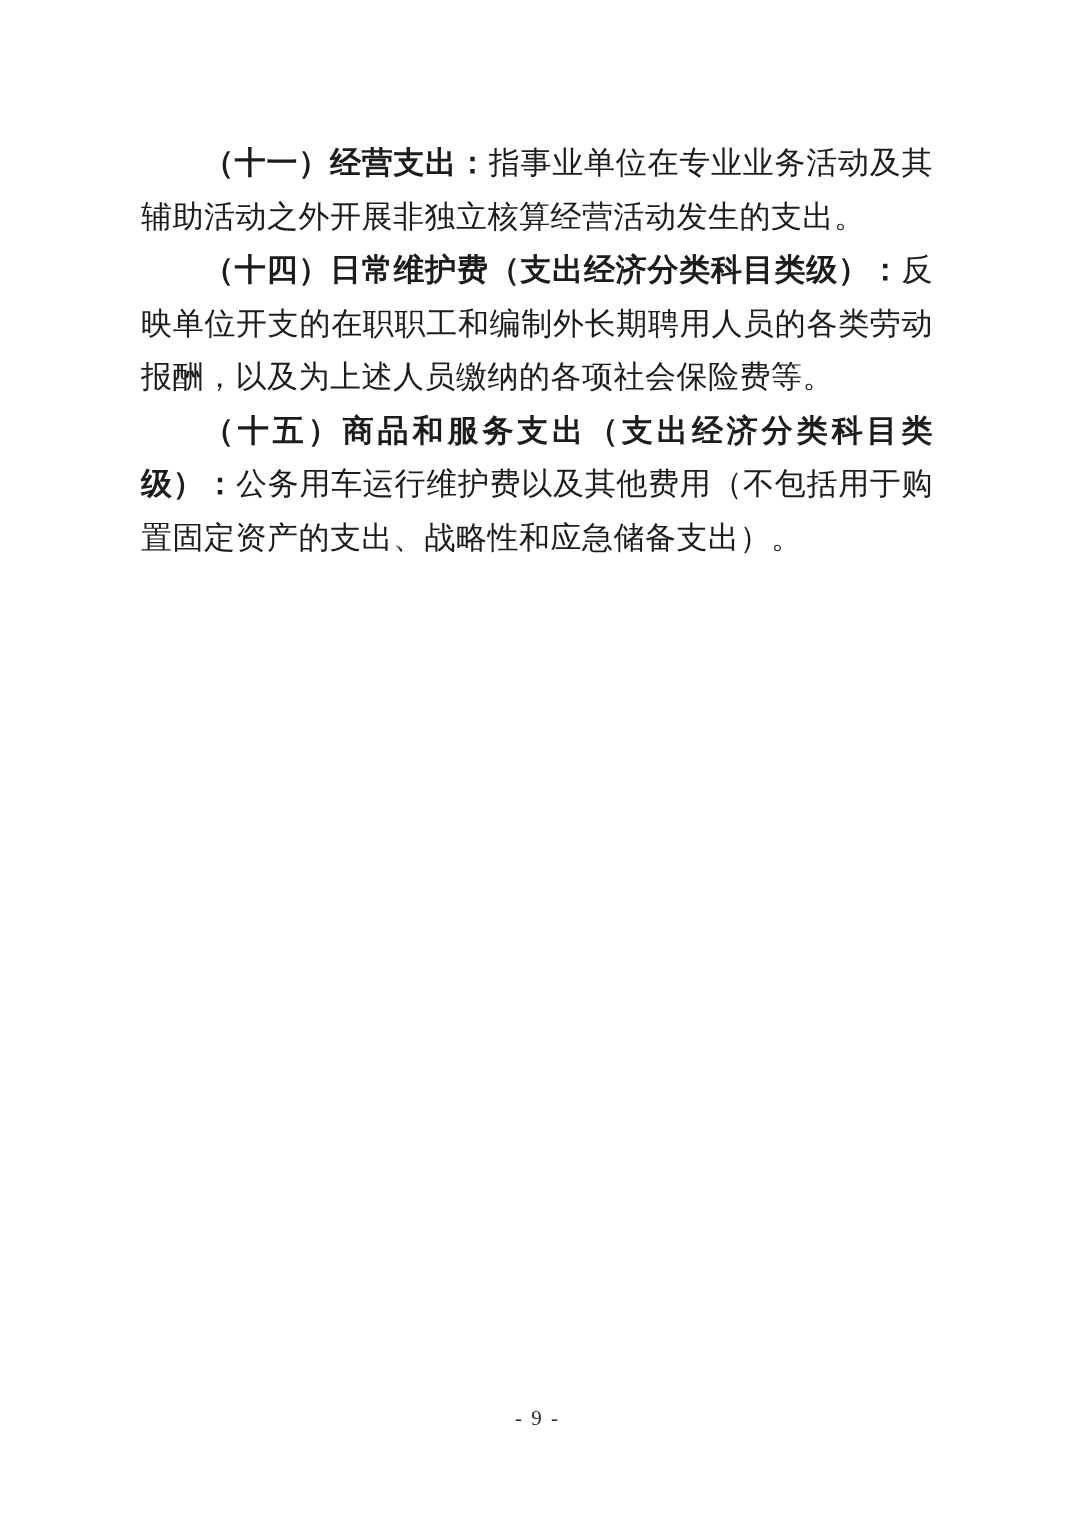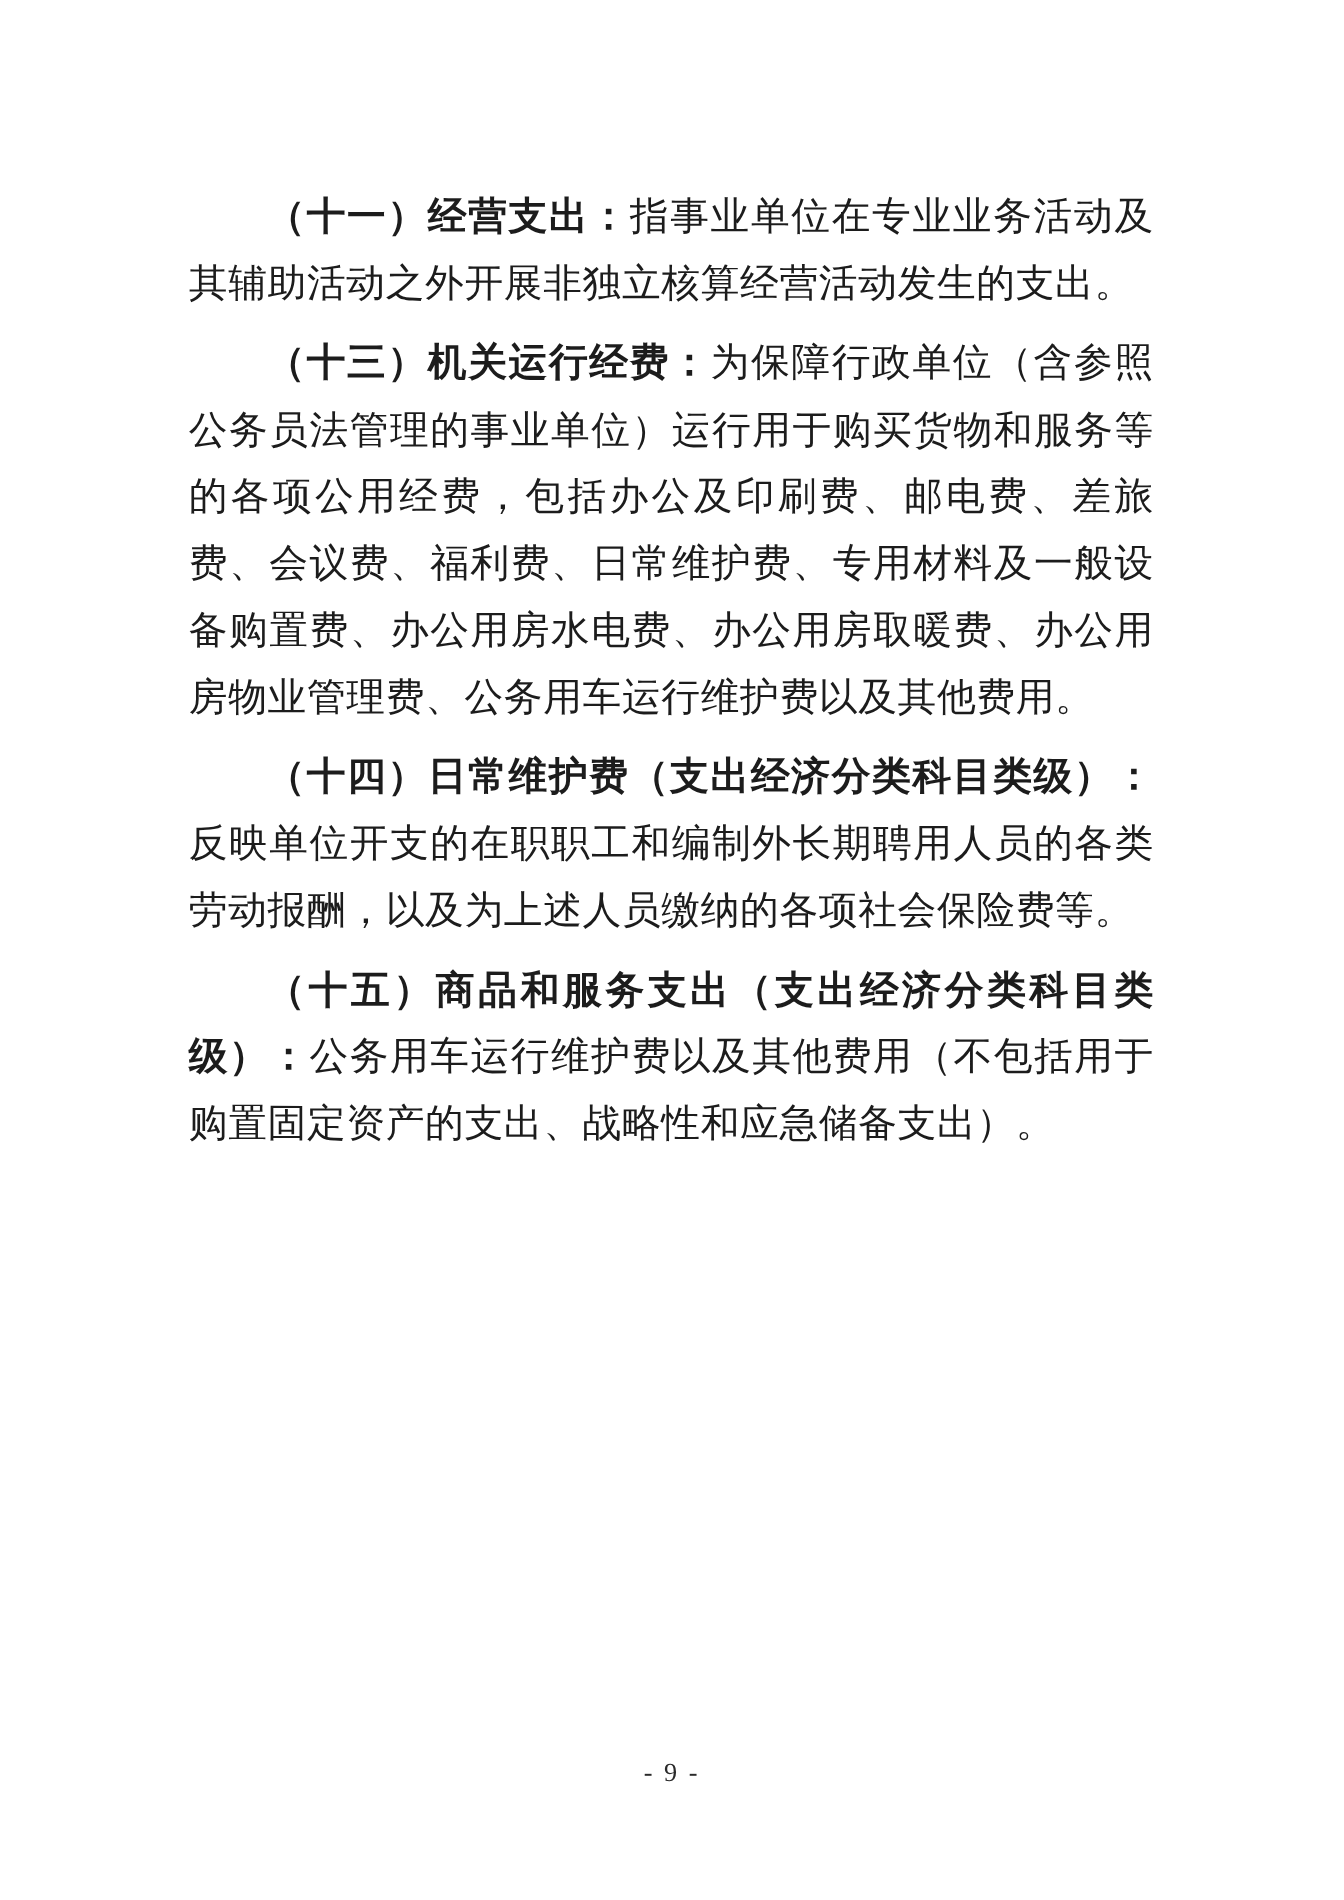--- a/index.html
+++ b/index.html
@@ -20,21 +20,21 @@
     background: #ffffff;
     overflow: hidden;
   }
   .content {
     position: absolute;
     left: 141px;
     top: 136px;
     width: 792px;
   }
   .content p {
-    margin: 10px;
+    margin: 0;
     padding: 0;
     font-size: 31px;
     line-height: 53.5px;
     text-indent: 2em;
     text-align: justify;
     text-justify: inter-ideograph;
     letter-spacing: 0.5px;
   }
   .content p .lead {
     font-weight: bold;
@@ -56,23 +56,20 @@
 
 <div class="page">
 
   <div class="content">
 
     <p>
       <span class="lead">（十一）经营支出：</span><span>指事业单位在专业业务活动及其辅助活动之外开展非独立核算经营活动发生的支出。</span>
     </p>
 
 
-    <p>
-      <span class="lead">（十三）机关运行经费：</span><span>为保障行政单位（含参照公务员法管理的事业单位）运行用于购买货物和服务等的各项公用经费，包括办公及印刷费、邮电费、差旅费、会议费、福利费、日常维护费、专用材料及一般设备购置费、办公用房水电费、办公用房取暖费、办公用房物业管理费、公务用车运行维护费以及其他费用。</span>
-    </p>
 
     <p>
       <span class="lead">（十四）日常维护费（支出经济分类科目类级）：</span><span>反映单位开支的在职职工和编制外长期聘用人员的各类劳动报酬，以及为上述人员缴纳的各项社会保险费等。</span>
     </p>
 
     <p>
       <span class="lead">（十五）商品和服务支出（支出经济分类科目类级）：</span><span>公务用车运行维护费以及其他费用（不包括用于购置固定资产的支出、战略性和应急储备支出）。</span>
     </p>
 
   </div>

